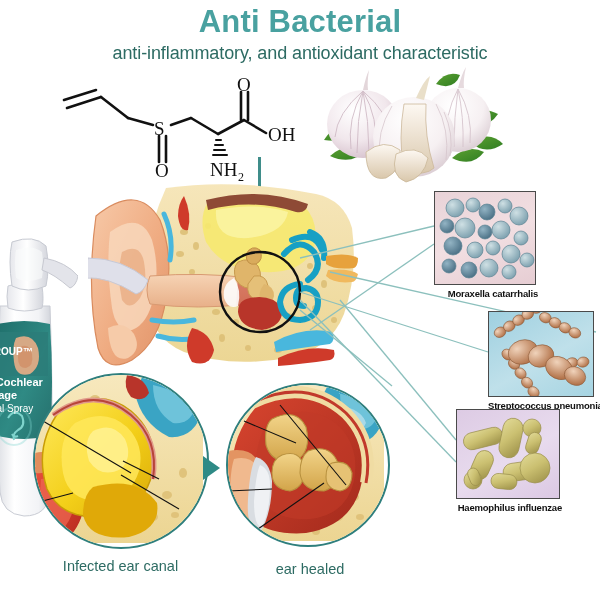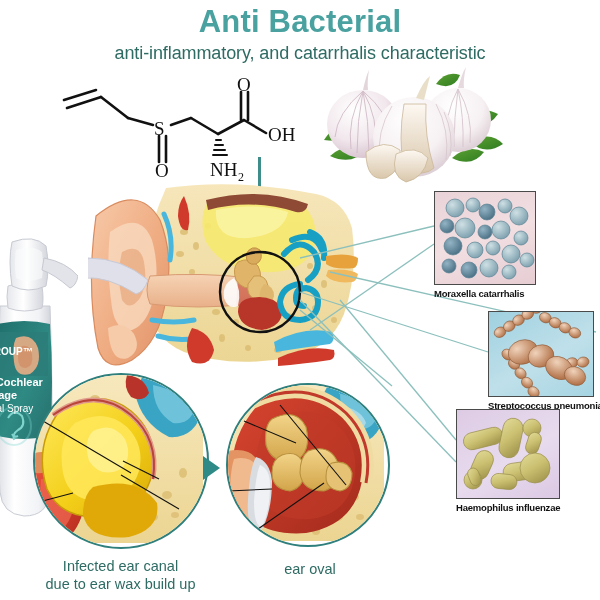--- a/index.html
+++ b/index.html
@@ -43,21 +43,21 @@
     font-size:10px;font-weight:bold;line-height:12px;
   }
 
   
   .lines{position:absolute;left:0;top:0;width:600px;height:600px;pointer-events:none;}
 
   
   .bact{position:absolute;}
   .bact .frame{border:1.5px solid #4a4a4a;overflow:hidden;position:relative;}
   .bact .cap{
-    text-align:left;font-size:9.5px;font-weight:bold;color:#111;
+    text-align:right;font-size:9.5px;font-weight:bold;color:#111;
     margin-top:3px;letter-spacing:-.2px;white-space:nowrap;
   }
   #bact-1{left:434px;top:191px;width:104px;}
   #bact-1 .frame{width:100px;height:92px;background:
       linear-gradient(160deg,#e9d3d8 0%,#f2dfe2 50%,#e6cdd3 100%);}
   #bact-2{left:488px;top:311px;width:108px;}
   #bact-2 .frame{width:104px;height:84px;background:
       linear-gradient(150deg,#9fd0e0 0%,#bfe0ea 55%,#a6d4e2 100%);}
   #bact-3{left:456px;top:409px;width:106px;}
   #bact-3 .frame{width:102px;height:88px;background:
@@ -74,21 +74,21 @@
     color:#2d6b63;line-height:18px;}
   #cap-left{left:18px;top:557px;width:205px;}
   #cap-right{left:240px;top:560px;width:140px;}
 </style>
 </head>
 <body>
 
 <div id="stage">
 
   <div class="title">Anti Bacterial</div>
-  <div class="subtitle">anti-inflammatory, and catarrhalis characteristic</div>
+  <div class="subtitle">anti-inflammatory, and antioxidant characteristic</div>
 
   <div class="chem">
     <svg width="265" height="120" viewBox="0 0 265 120">
       <g stroke="#111" stroke-width="2.6" fill="none" stroke-linecap="round">
 
         <line x1="6" y1="22" x2="38" y2="12"></line>
         <line x1="9" y1="30" x2="43" y2="19"></line>
 
         <line x1="43" y1="19" x2="70" y2="40"></line>
 
@@ -597,19 +597,18 @@
         <line x1="16" y1="36" x2="68" y2="58"></line>
         <line x1="52" y1="20" x2="118" y2="100"></line>
         <line x1="0" y1="106" x2="44" y2="104"></line>
         <line x1="30" y1="144" x2="96" y2="98"></line>
       </g>
     </svg>
   </div>
 
   <div class="cap-bottom" id="cap-left">
     <div>Infected ear canal</div>
-    <div>due to ear wax build up</div>
   </div>
   <div class="cap-bottom" id="cap-right">
-    <div>ear oval</div>
+    <div>ear healed</div>
   </div>
 
 </div>
 
 </body></html>

